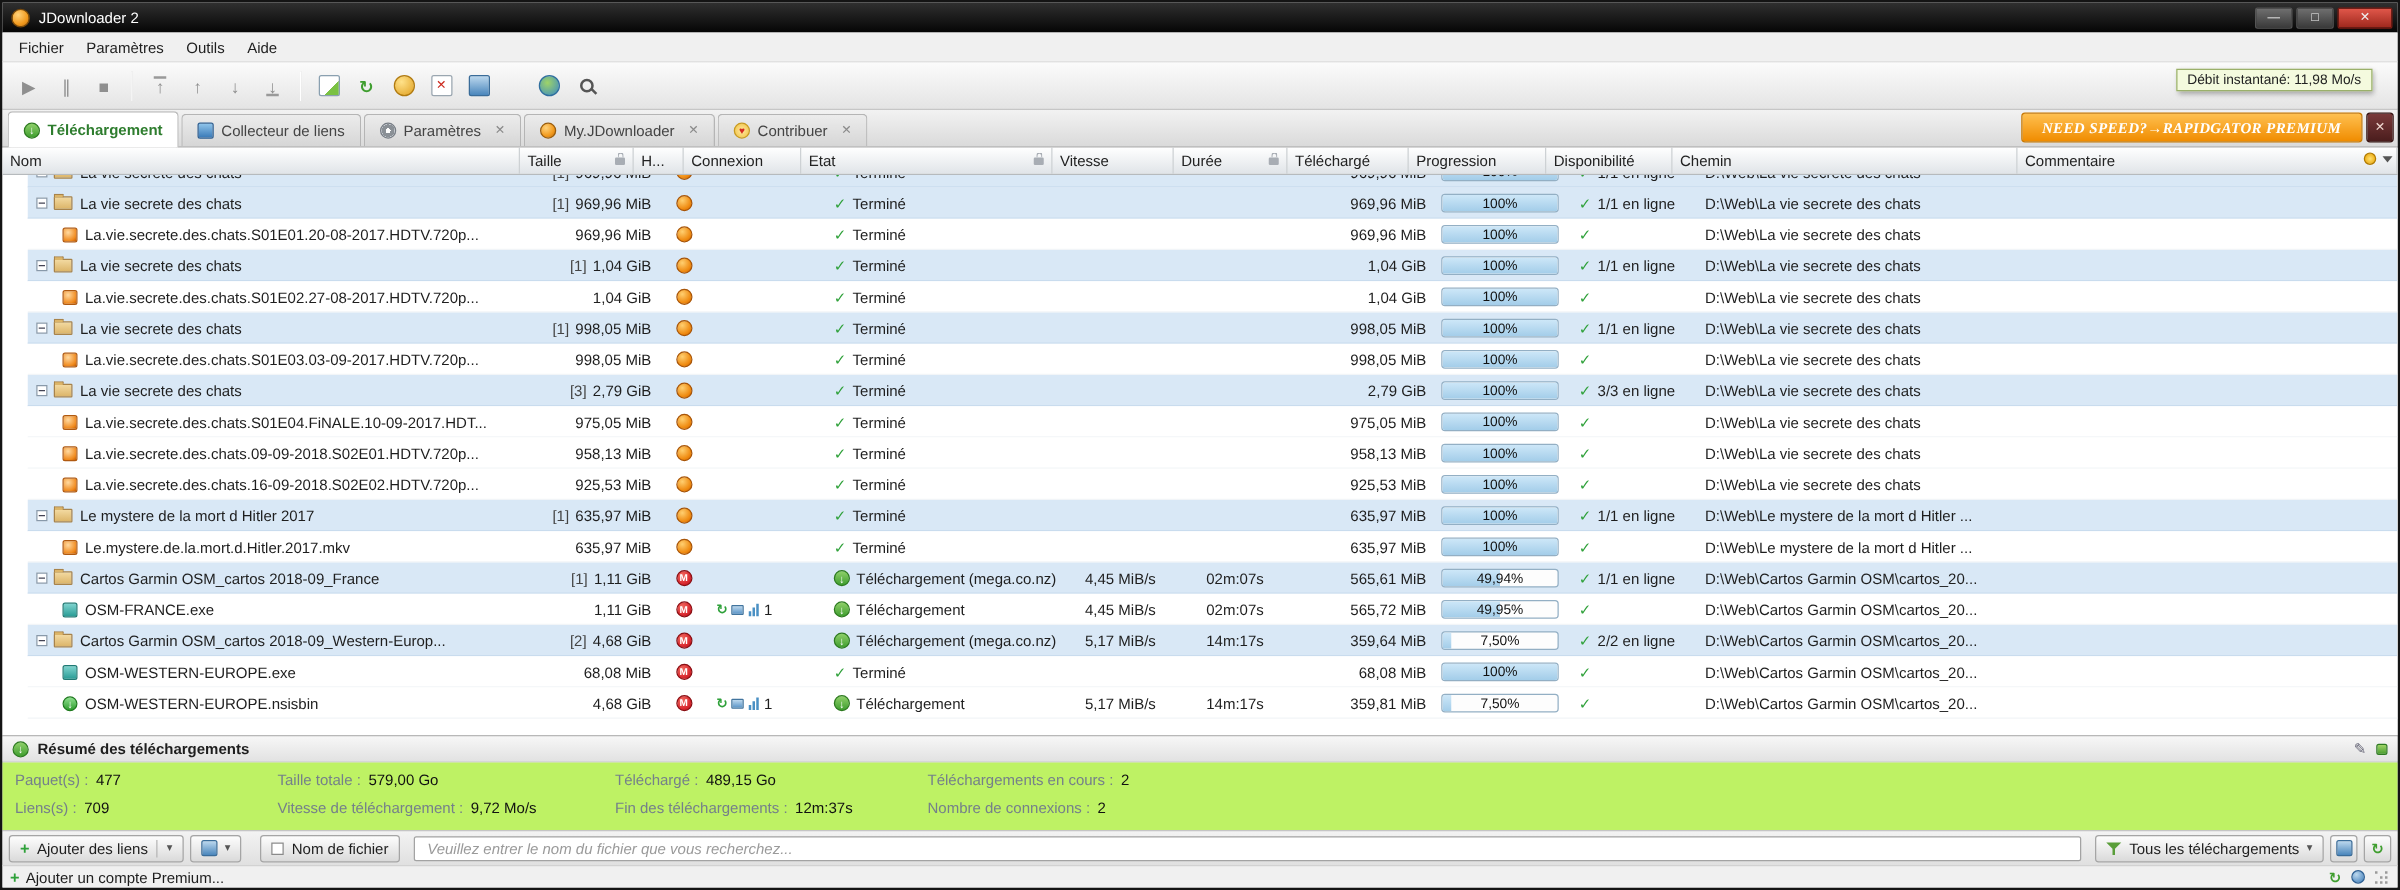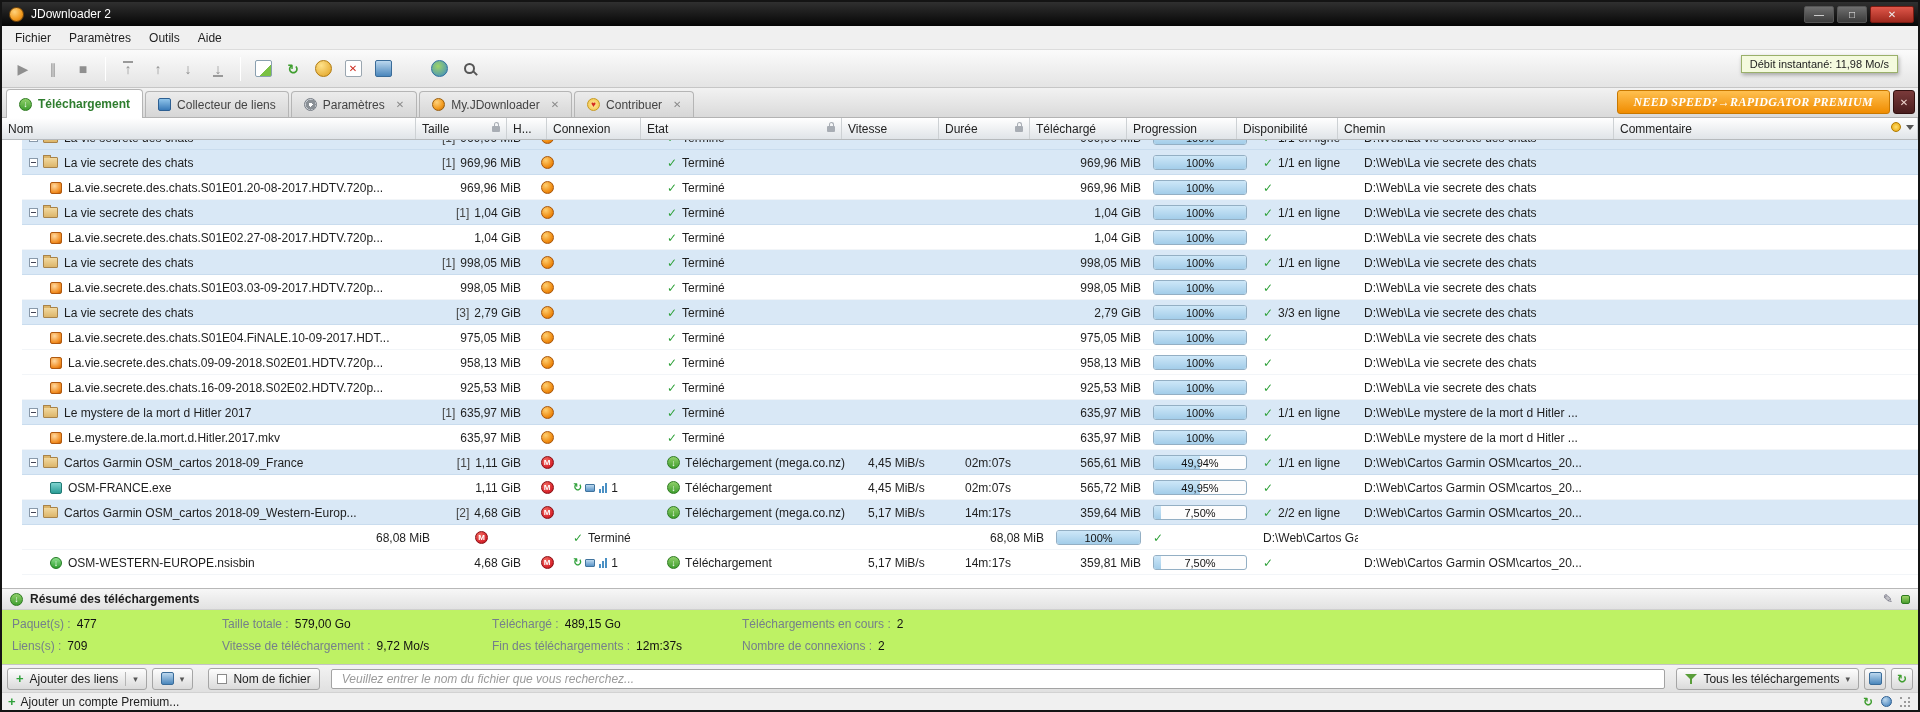--- a/index.html
+++ b/index.html
@@ -813,20 +813,25 @@
             </span>
           </div>
           <div class="cell">
             <span class="ck">✓</span>
             <span>2/2 en ligne</span>
           </div>
           <div class="cell">D:\Web\Cartos Garmin OSM\cartos_20...</div>
           <div class="cell"></div>
         </div>
         <div class="trow">
+          <div class="cell">
+            <span class="ind"></span>
+            <span class="fic ic-exe"></span>
+            <span class="nametxt">OSM-WESTERN-EUROPE.exe</span>
+          </div>
           <div class="cell cell-num">
             <span>68,08 MiB</span>
           </div>
           <div class="cell cell-hoster">
             <span class="hoster-mega">M</span>
           </div>
           <div class="cell"></div>
           <div class="cell">
             <span class="ck">✓</span>
             <span>Terminé</span>

